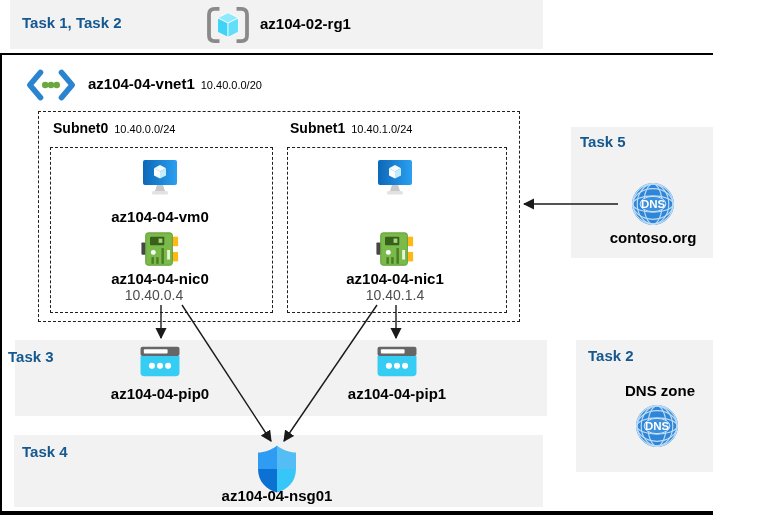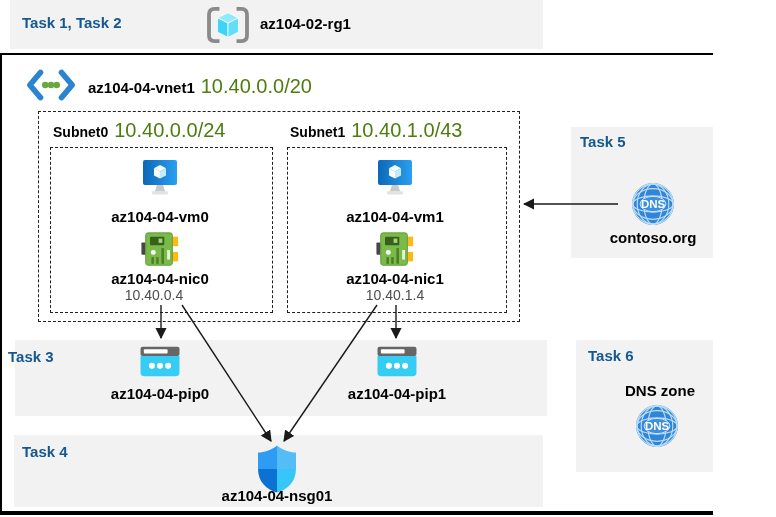--- a/index.html
+++ b/index.html
@@ -7,21 +7,21 @@
     position:relative;width:680px;height:517px;background:#fff;
     font-family:"Liberation Sans",sans-serif;color:#1a1a1a;overflow:hidden;padding-left:33px;
   }
   .abs{position:absolute;}
   .band{background:#f2f2f2;}
   .main-box{border:2px solid #000;border-bottom-width:4px;}
   .dashed{border:1.5px dashed #1f1f1f;}
   .task-label{font-weight:bold;font-size:15px;color:#15588f;white-space:nowrap;}
   .name{font-weight:bold;font-size:15px;color:#000;white-space:nowrap;}
   .name.sm{font-size:14px;}
-  .cidr{font-weight:400;font-size:20px;color:#4d7c0f;white-space:nowrap;margin-left:6px;}
+  .cidr{font-weight:400;font-size:11px;color:#000000;white-space:nowrap;margin-left:6px;}
   .ip{font-weight:400;font-size:14px;color:#4d4d4d;white-space:nowrap;}
   .ctr{transform:translateX(-50%);text-align:center;}
   svg{display:block;}
   .overlay{pointer-events:none;}
 </style>
 </head>
 <body>
 
 <div id="stage">
 
@@ -53,21 +53,21 @@
   <div class="abs" style="left:88px;top:75px;">
     <span class="name">az104-04-vnet1</span><span class="cidr">10.40.0.0/20</span>
   </div>
 
   <div class="abs dashed" style="left:38px;top:111px;width:480px;height:209px;"></div>
 
   <div class="abs" style="left:53px;top:119px;">
     <span class="name sm">Subnet0</span><span class="cidr">10.40.0.0/24</span>
   </div>
   <div class="abs" style="left:290px;top:119px;">
-    <span class="name sm">Subnet1</span><span class="cidr">10.40.1.0/43</span>
+    <span class="name sm">Subnet1</span><span class="cidr">10.40.1.0/24</span>
   </div>
 
   <div class="abs dashed" style="left:50px;top:147px;width:221px;height:164px;"></div>
   <div class="abs dashed" style="left:287px;top:147px;width:218px;height:164px;"></div>
 
   <div class="abs" style="left:138px;top:156px;">
     <svg width="44" height="44" viewBox="0 0 44 44">
       <defs>
           <linearGradient id="gmon" x1="0" y1="0" x2="1" y2="0">
         <stop offset="0" stop-color="#0d68b8"></stop>
@@ -87,21 +87,20 @@
       <rect x="5" y="4" width="34" height="25" rx="2" fill="url(#gmon)"></rect>
       <polygon points="22,9 28,12.2 22,15.4 16,12.2" fill="#f2fcff"></polygon>
       <polygon points="16,12.2 22,15.4 22,22.6 16,19.4" fill="#ffffff"></polygon>
       <polygon points="28,12.2 28,19.4 22,22.6 22,15.4" fill="#c5ecfc"></polygon>
       <polygon points="19,29 25,29 27,35 17,35" fill="#c9c9c9"></polygon>
       <rect x="14" y="35" width="16" height="3.5" rx="1.5" fill="#e2e2e2"></rect>
     </svg>
   </div>
 
   <div class="abs name ctr" style="left:160px;top:208px;">az104-04-vm0</div>
-  <div class="abs name ctr" style="left:395px;top:208px;">az104-04-vm1</div>
 
   <div class="abs" style="left:140px;top:230px;">
     <svg width="40" height="40" viewBox="0 0 42 42">
       <rect x="1.5" y="13" width="4.5" height="13" rx="1" fill="#474747"></rect>
       <rect x="34" y="7" width="6" height="10" fill="#ffb914"></rect>
       <rect x="34" y="23" width="6" height="10" fill="#ffb914"></rect>
       <rect x="6" y="3" width="28" height="34" rx="2.5" fill="#79ba4a" stroke="#5f9c35" stroke-width="1"></rect>
       <rect x="10.5" y="7" width="15" height="9" rx="1" fill="#38601b"></rect>
       <rect x="19.5" y="9" width="4" height="4.5" fill="#a5d37e"></rect>
       <circle cx="14" cy="23.5" r="2.6" fill="#ffffff"></circle>
@@ -190,21 +189,21 @@
         <ellipse cx="23" cy="23" rx="21" ry="8.5"></ellipse>
         <ellipse cx="23" cy="23" rx="21" ry="16"></ellipse>
       </g>
       <ellipse cx="23" cy="23" rx="13.5" ry="8" fill="#3c90dd" stroke="#d7e9f9" stroke-width="1"></ellipse>
       <text x="23" y="27.5" text-anchor="middle" font-size="12" font-weight="bold" fill="#ffffff" font-family="Liberation Sans, sans-serif">DNS</text>
     </svg>
   </div>
   <div class="abs name ctr" style="left:653px;top:229px;">contoso.org</div>
 
   <div class="abs band" style="left:576px;top:340px;width:177px;height:132px;"></div>
-  <div class="abs task-label" style="left:588px;top:347px;">Task 6</div>
+  <div class="abs task-label" style="left:588px;top:347px;">Task 2</div>
   <div class="abs name ctr" style="left:660px;top:382px;">DNS zone</div>
   <div class="abs" style="left:635px;top:404px;">
     <svg width="44" height="44" viewBox="0 0 46 46">
       <circle cx="23" cy="23" r="21.5" fill="#2f86d8" stroke="#5aa7e8" stroke-width="1"></circle>
       <g fill="none" stroke="#cfe6f8" stroke-width="1.2" opacity="0.9">
         <circle cx="23" cy="23" r="21"></circle>
         <ellipse cx="23" cy="23" rx="9.5" ry="21"></ellipse>
         <ellipse cx="23" cy="23" rx="16.5" ry="21"></ellipse>
         <ellipse cx="23" cy="23" rx="21" ry="8.5"></ellipse>
         <ellipse cx="23" cy="23" rx="21" ry="16"></ellipse>

